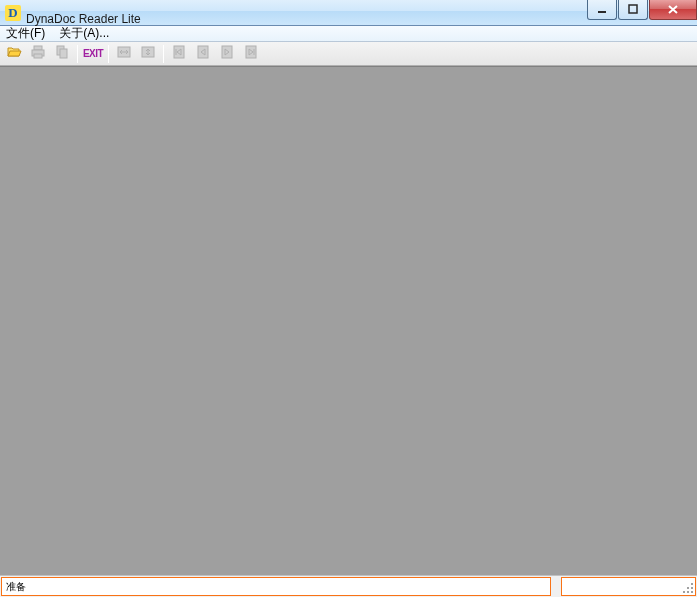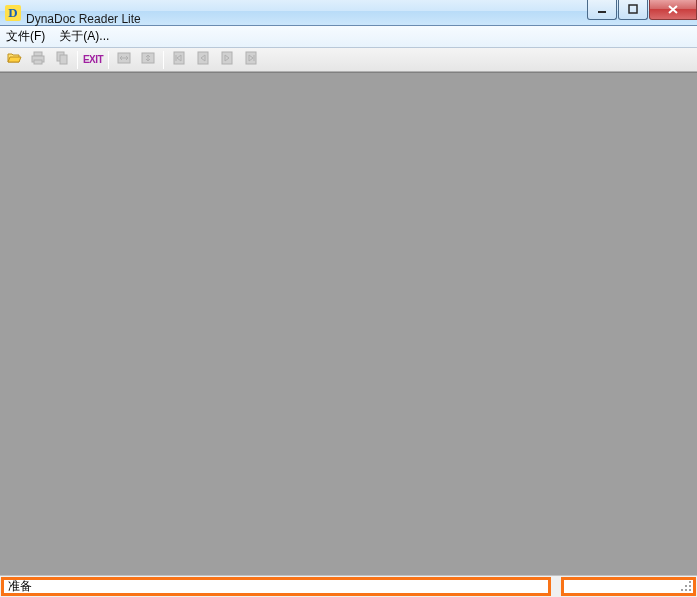--- a/index.html
+++ b/index.html
@@ -38,21 +38,21 @@
     width: 48px;
     background: linear-gradient(to bottom, #e9a1a1, #d46a6a 45%, #c93c3c 46%, #d86a6a);
     border-color: #8a3a3a;
     border-bottom-right-radius: 0;
     margin-right: 0;
   }
   .win-btn svg { display: block; }
 
   
   .menubar {
-    height: 22px;
+    height: 16px;
     background: linear-gradient(to bottom, #f6fbff, #e8f3fc);
     border-bottom: 1px solid #b9c8d8;
     display: flex; align-items: center;
     padding-left: 6px; gap: 14px;
   }
   .menu-item { color: #000; cursor: default; }
 
   
   .toolbar {
     height: 24px;
@@ -87,24 +87,24 @@
 
   
   .statusbar {
     height: 22px;
     background: #f0f0f0;
     border-top: 1px solid #c0c0c0;
     display: flex; align-items: stretch;
     position: relative;
   }
   .status-pane {
-    border: 3px solid #f97316;
+    border: 1px solid #f97316;
     background: #fff;
     margin: 1px; padding: 2px 4px;
-    font-size: 12px; color: #000;
+    font-size: 10px; color: #000;
     display: flex; align-items: center;
   }
   .status-pane.main { flex: 1; max-width: 550px; }
   .status-pane.right { width: 135px; margin-left: auto; position: relative; }
   .grip {
     position: absolute; right: 2px; bottom: 2px; width: 12px; height: 12px;
   }
   .grip span {
     position: absolute; width: 2px; height: 2px; background: #a0a0a0;
   }

